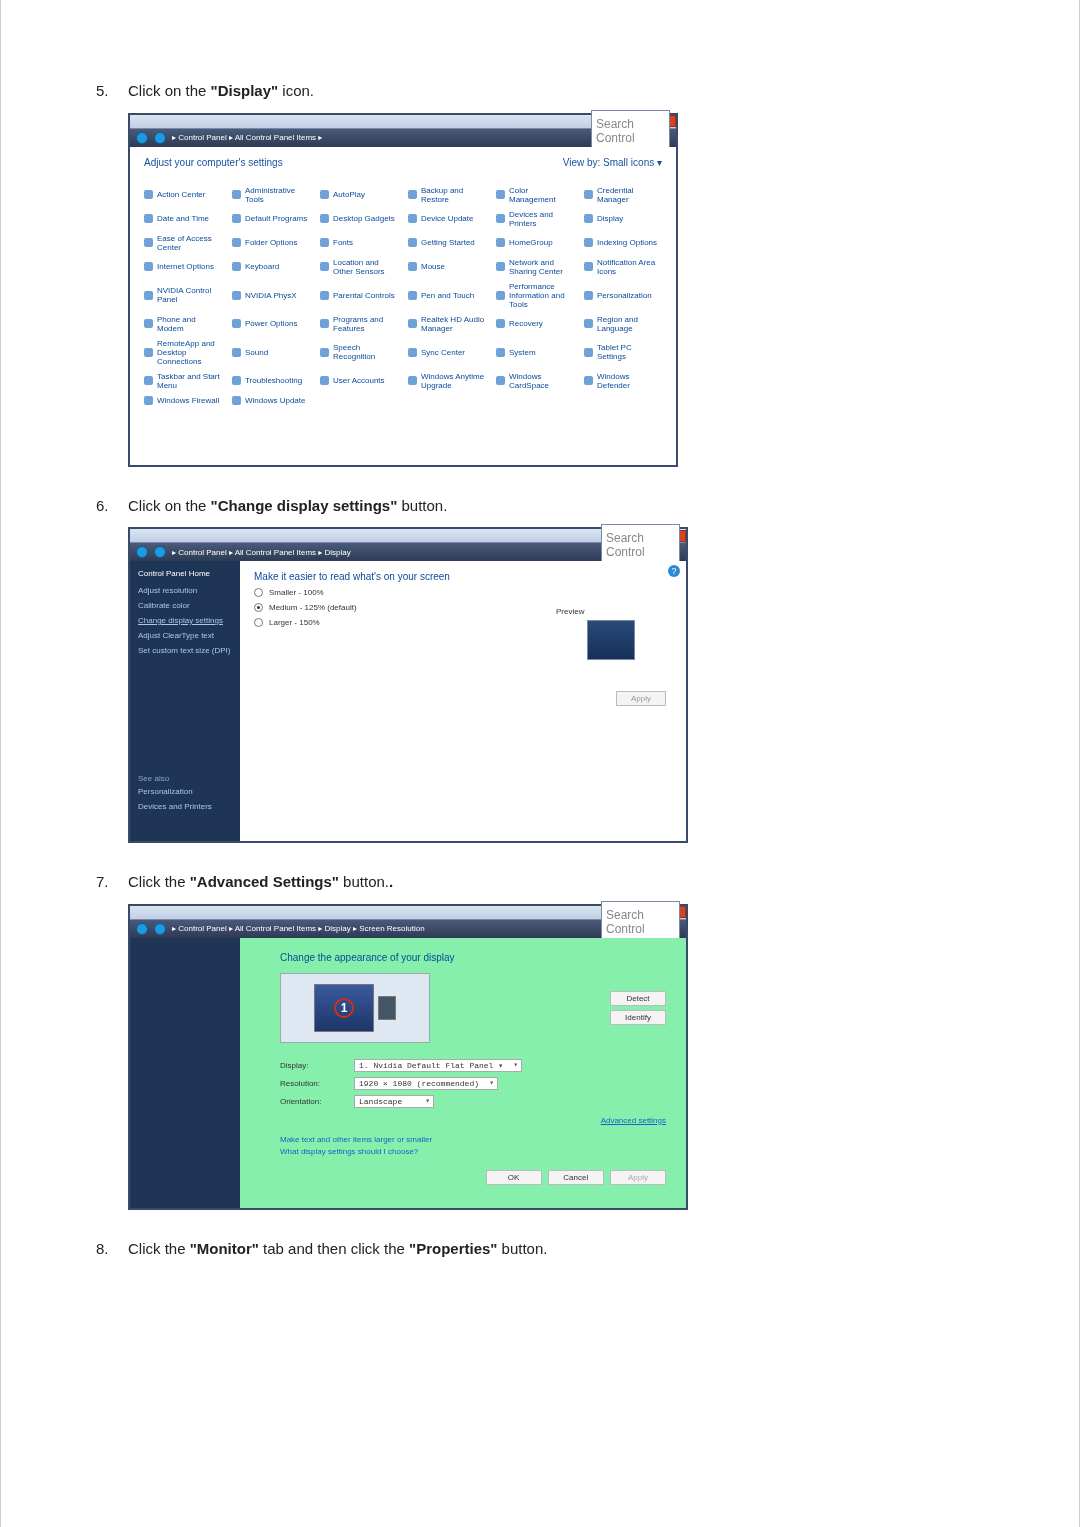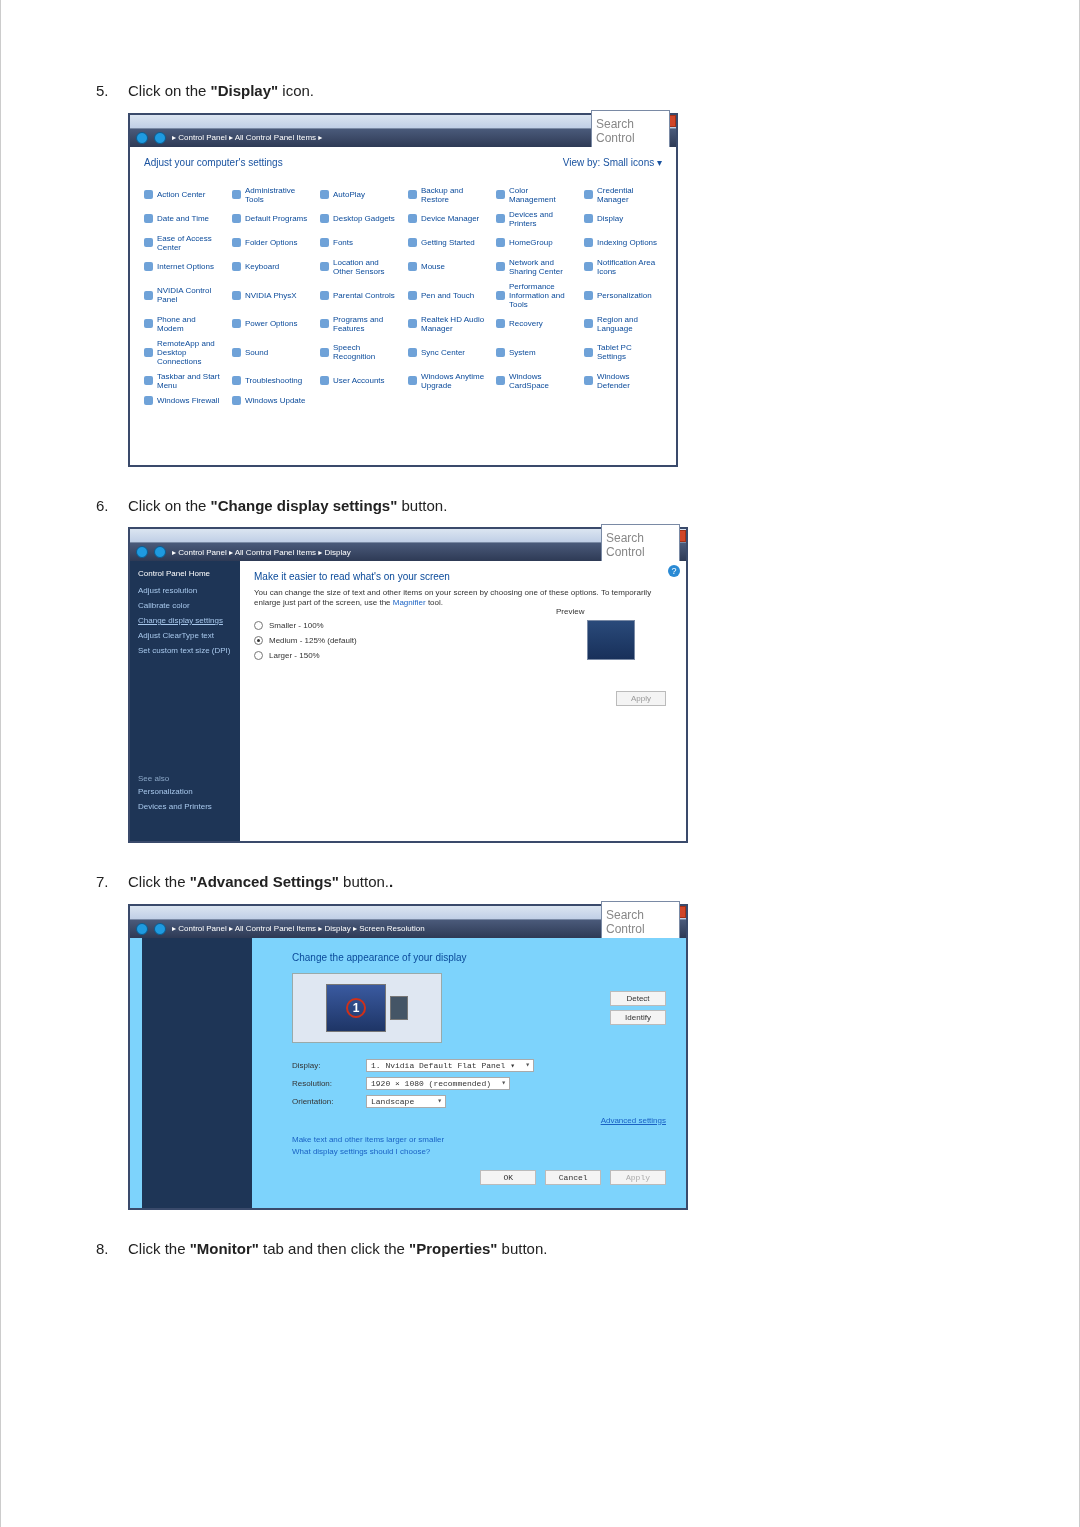--- a/index.html
+++ b/index.html
@@ -42,39 +42,39 @@
   .ds-main p a { color:#1a62c4;}
   .radio-row { display:flex; align-items:center; gap:6px; margin:6px 0; color:#333;}
   .radio { width:9px; height:9px; border:1px solid #777; border-radius:50%; display:inline-block; position:relative;}
   .radio.sel::after{content:""; position:absolute; inset:2px; background:#333; border-radius:50%;}
   .preview { position:absolute; top:46px; right:20px; width:110px; }
   .preview .lbl{ font-size:8px; color:#333; margin-bottom:4px;}
   .preview .mon{ width:48px; height:40px; background:linear-gradient(#2a4a7a,#18305a); border:1px solid #7a8aa5; margin:0 auto;}
   .applybtn { position:absolute; right:20px; top:130px; font-size:8px; background:#f4f4f4; border:1px solid #bbb; padding:2px 14px; color:#999;}
   
   .sr { width: 560px; }
-  .sr-body { background:#7dd3fc; display:flex; min-height:270px;padding-left:12px;}
+  .sr-body { background:#86efac; display:flex; min-height:270px;}
   .sr-side { width:110px; background:#1e3556;}
   .sr-main { flex:1; padding:14px 20px 14px 40px; font-size:8px; color:#333; position:relative;}
   .sr-main h4 { color:#0a4a9a; font-weight:normal; font-size:10px; margin-bottom:10px;}
   .monrow { display:flex; align-items:center; gap:30px; margin-bottom:16px;}
   .monbox { width:150px; height:70px; border:1px solid #9aa; background:#dfe7f2; display:flex; align-items:center; justify-content:center; gap:4px;}
   .bigmon { width:60px; height:48px; background:linear-gradient(#3a5aa0,#1e3566); border:1px solid #777; display:flex; align-items:center; justify-content:center;}
   .mnum { width:20px; height:20px; border:2px solid #d03018; border-radius:50%; color:#fff; font-weight:bold; font-size:12px; display:flex; align-items:center; justify-content:center;}
   .smallmon { width:18px; height:24px; background:#456; border:1px solid #777;}
   .monbtns { display:flex; flex-direction:column; gap:4px; margin-left:auto;}
   .graybtn { font-size:8px; background:#f4f4f4; border:1px solid #bbb; padding:2px 10px; color:#333; min-width:56px; text-align:center;}
   .frow { display:flex; align-items:center; gap:14px; margin:5px 0;}
   .frow .lab { width:60px;}
   .ddl { border:1px solid #aaa; background:#fff; font-size:8px; padding:1px 18px 1px 4px; position:relative; display:inline-block; min-width:130px;font-family:Liberation Mono, monospace;}
   .ddl::after{content:"▾"; position:absolute; right:3px; top:0; font-size:8px; color:#555;}
   .adv { text-align:right; margin:8px 0 10px 0;}
   .adv a { color:#1a62c4; text-decoration:underline;}
   .helplnk { color:#1a62c4; display:block; margin:3px 0;}
-  .btnrow { text-align:right; margin-top:14px;font-family:Liberation Mono, monospace;}
+  .btnrow { text-align:right; margin-top:14px;}
   .btnrow .graybtn { display:inline-block; margin-left:4px;}
   .btnrow .dis { color:#aaa;}
   .pagenum { position:absolute; left:0; right:0; bottom:40px; text-align:center; font-size:15px; color:#222;}
   .helpicon{ position:absolute; right:6px; top:36px; width:12px; height:12px; border-radius:50%; background:#2a8ad4; color:#fff; font-size:9px; text-align:center; line-height:12px;}
 </style>
 </head>
 <body>
 
 <div class="page">
   <ol class="steps">
@@ -138,21 +138,21 @@
               <div class="cp-item">
                 <span class="ic"></span>
                 <span>Default Programs</span>
               </div>
               <div class="cp-item">
                 <span class="ic"></span>
                 <span>Desktop Gadgets</span>
               </div>
               <div class="cp-item">
                 <span class="ic"></span>
-                <span>Device Manager</span>
+                <span>Device Update</span>
               </div>
               <div class="cp-item">
                 <span class="ic"></span>
                 <span>Devices and Printers</span>
               </div>
               <div class="cp-item hl">
                 <span class="ic"></span>
                 <span>Display</span>
               </div>
               <div class="cp-item">
@@ -344,23 +344,20 @@
             <span class="lnk">Adjust ClearType text</span>
             <span class="lnk">Set custom text size (DPI)</span>
             <div style="position:absolute; bottom:24px; left:8px;">
               <div style="color:#8aa6c6; margin-bottom:4px;">See also</div>
               <span class="lnk">Personalization</span>
               <span class="lnk">Devices and Printers</span>
             </div>
           </div>
           <div class="ds-main">
             <h4>Make it easier to read what's on your screen</h4>
-            <p>
-              <span>You can change the size of text and other items on your screen by choosing one of these options. To temporarily enlarge just part of the screen, use the </span><a>Magnifier</a><span> tool.</span>
-            </p>
             <div class="radio-row">
                 <span class="radio"></span>
                 <span>Smaller - 100%</span>
               </div>
             <div class="radio-row">
                 <span class="radio sel"></span>
                 <span>Medium - 125% (default)</span>
               </div>
             <div class="radio-row">
                 <span class="radio"></span>

